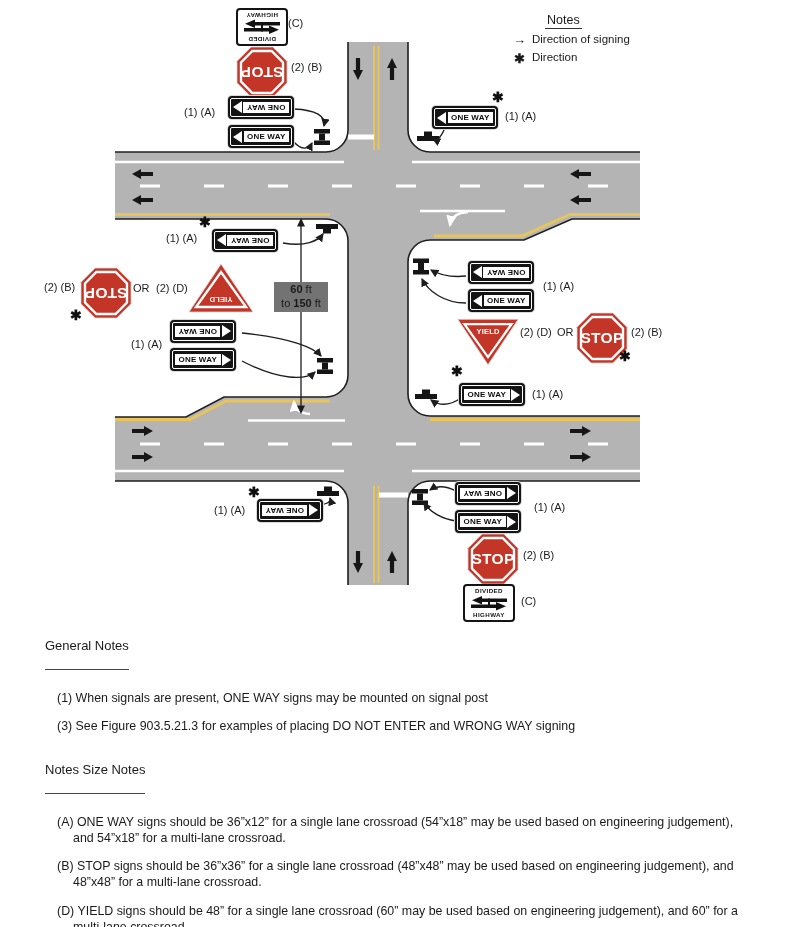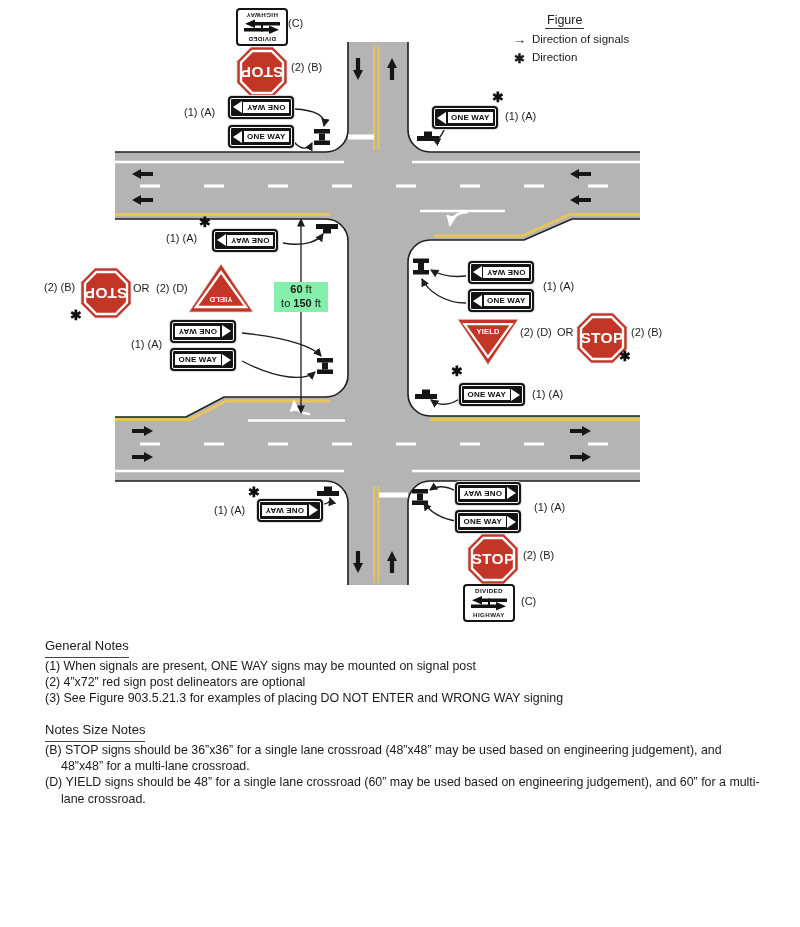--- a/index.html
+++ b/index.html
@@ -28,33 +28,33 @@
   
   .yield{position:absolute;width:70px;height:52px;}
   .yield svg{position:absolute;left:0;top:0;}
   .yield-txt{position:absolute;top:10px;left:0;right:0;text-align:center;font-size:7.5px;font-weight:bold;color:#fff;letter-spacing:0.2px;}
 
   
   .dh{position:absolute;width:52px;height:38px;background:#fff;border:2.5px solid #141414;border-radius:4px;box-sizing:border-box;display:flex;flex-direction:column;align-items:center;justify-content:space-between;padding:2px 1px;}
   .dh-text{font-size:6.2px;font-weight:bold;letter-spacing:0.4px;color:#101010;line-height:1;}
 
   
-  .dim{position:absolute;left:274px;top:282px;width:54px;text-align:center;background:#86efac;font-size:11px;line-height:1.25;padding:1px 0;}
+  .dim{position:absolute;left:274px;top:282px;width:54px;text-align:center;background:#737373;font-size:11px;line-height:1.25;padding:1px 0;}
   .dim b{font-weight:bold;}
 
   
   #legend{position:absolute;left:512px;top:10px;width:150px;}
   .legend-title{font-size:12.5px;margin-left:33px;border-bottom:1.3px solid #333;display:inline-block;padding:0 2px 1px 2px;}
   .legend-row{display:flex;align-items:center;gap:5px;font-size:11.5px;margin-top:3px;line-height:1.2;}
   .legend-sym{width:15px;text-align:center;font-weight:bold;font-size:13px;}
 
   
   #notes{position:absolute;left:45px;top:638px;width:716px;font-size:12.4px;line-height:1.3;}
-  .notes-title{font-size:13px;border-bottom:1.4px solid #444;display:inline-block;padding-bottom:2px;margin:0 0 0 0;font-weight:normal;}
-  .note-item{margin:0;padding-left:16px;text-indent:-16px;}
+  .notes-title{font-size:13px;border-bottom:1.4px solid #444;display:inline-block;padding-bottom:14px;margin:0 0 8px 0;font-weight:normal;}
+  .note-item{margin:12px;padding-left:16px;text-indent:-16px;}
   .notes-gap{height:16px;}
 </style>
 </head>
 <body>
 
 <div id="page">
   <div id="diagram">
 
     <svg id="roadsvg" width="800" height="635" viewBox="0 0 800 635">
       <defs>
@@ -375,35 +375,35 @@
       <svg width="40" height="15" viewBox="0 0 40 15">
         <path d="M38,2.6 H13 V0 L3,4.25 13,8.5 V5.9 H38 Z" fill="#111"></path>
         <path d="M2,12 H27 V14.5 L37,10.25 27,6 V8.6 H2 Z" fill="#111"></path>
         <rect x="19" y="2.5" width="2" height="9.5" fill="#111"></rect>
       </svg>
       <span class="dh-text">HIGHWAY</span>
     </div>
     <span class="lbl" style="left:521px;top:596px">(C)</span>
 
     <div id="legend">
-      <span class="legend-title">Figure</span>
+      <span class="legend-title">Notes</span>
       <div class="legend-row">
         <span class="legend-sym">→</span>
-        <span>Direction of signals</span>
+        <span>Direction of signing</span>
       </div>
       <div class="legend-row">
         <span class="legend-sym">✱</span>
         <span>Direction</span>
       </div>
     </div>
   </div>
 
   <div id="notes">
     <h3 class="notes-title">General Notes</h3>
     <p class="note-item">(1) When signals are present, ONE WAY signs may be mounted on signal post</p>
-    <p class="note-item">(2) 4”x72” red sign post delineators are optional</p>
     <p class="note-item">(3) See Figure 903.5.21.3 for examples of placing DO NOT ENTER and WRONG WAY signing</p>
     <div class="notes-gap"></div>
     <h3 class="notes-title">Notes Size Notes</h3>
+    <p class="note-item">(A) ONE WAY signs should be 36”x12” for a single lane crossroad (54”x18” may be used based on engineering judgement), and 54”x18” for a multi-lane crossroad.</p>
     <p class="note-item">(B) STOP signs should be 36”x36” for a single lane crossroad (48”x48” may be used based on engineering judgement), and 48”x48” for a multi-lane crossroad.</p>
     <p class="note-item">(D) YIELD signs should be 48” for a single lane crossroad (60” may be used based on engineering judgement), and 60” for a multi-lane crossroad.</p>
   </div>
 </div>
 
 </body></html>

